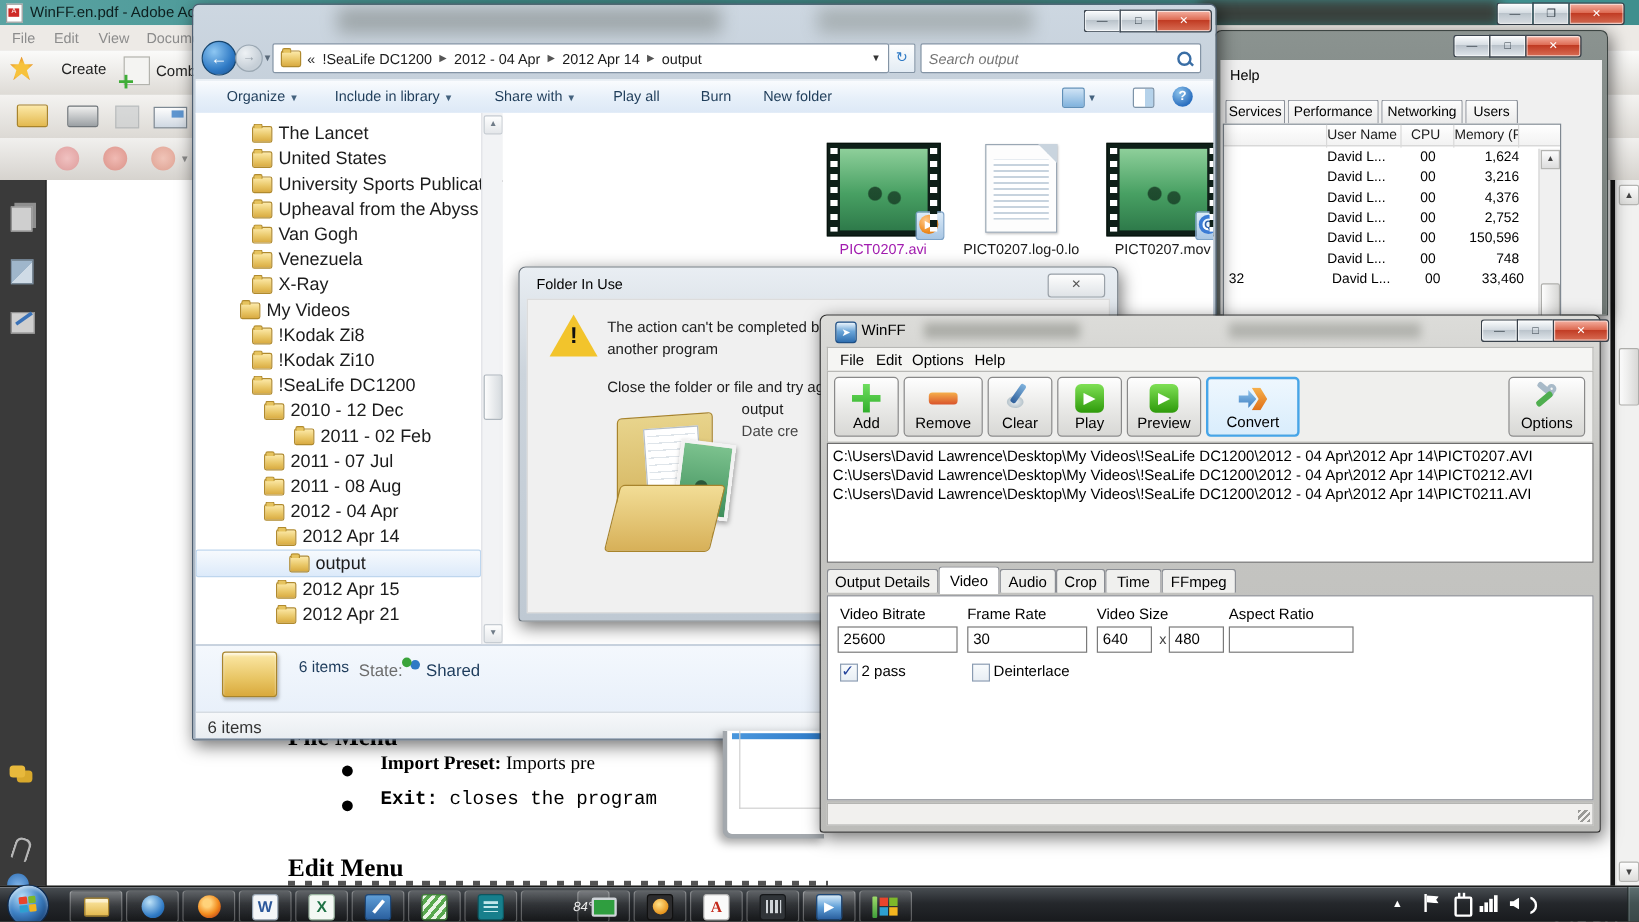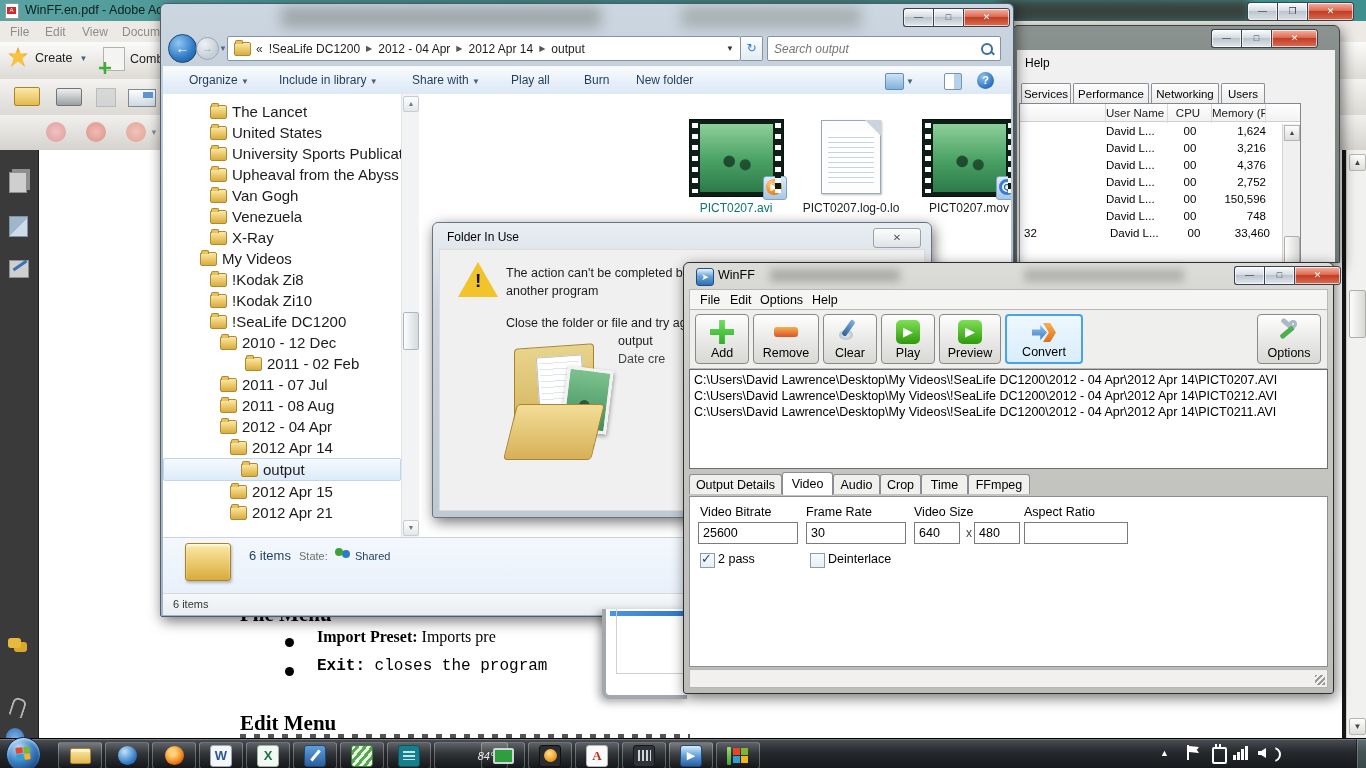--- a/index.html
+++ b/index.html
@@ -11,21 +11,21 @@
   .wbg{display:flex;}
   .wb{width:29px;height:17px;border:1px solid #39424c;border-right:none;
     background:linear-gradient(#fbfdfe,#d5dce2 45%,#b9c2ca 46%,#e2e8ed);
     box-shadow:inset 0 0 0 1px rgba(255,255,255,.65);
     display:flex;align-items:center;justify-content:center;
     font-size:9px;line-height:9px;color:#2f3a44;}
   .wb:first-child{border-radius:3px 0 0 3px;}
   .wb.close{width:45px;border-right:1px solid #39424c;border-radius:0 3px 3px 0;
     background:linear-gradient(#f5b3a4,#dd6a52 45%,#c03a22 46%,#d96e55);color:#fff;font-weight:bold;}
   
-  .t11{font-size:11px;} .t12{font-size:12px;} .t13{font-size:12.5px;}
+  .t11{font-size:14px;} .t12{font-size:12px;} .t13{font-size:12.5px;}
   .gray{color:#8c8c8c;}
   
   .fold{width:15px;height:12px;position:relative;flex:0 0 15px;
     background:linear-gradient(#fce9a8,#e8c564 60%,#d9ab42);border:1px solid #b08a2e;border-radius:2px;}
   .fold:before{content:"";position:absolute;left:0;top:-3px;width:6px;height:3px;
     background:#e6c35e;border:1px solid #b08a2e;border-bottom:none;border-radius:2px 2px 0 0;}
   
   .titem{position:relative;height:21px;display:flex;align-items:center;gap:5px;
     font-size:15px;color:#1c1c1c;white-space:nowrap;}
   .titem.sel{background:linear-gradient(#f7fafd,#dceafa);border:1px solid #bed6ee;border-radius:2px;}
@@ -117,21 +117,21 @@
     </div>
 
     <div class="abs" style="left:0;top:21px;width:1366px;height:21px;background:#edeae6;border-bottom:1px solid #cfccc8;">
       <span class="abs t12 gray" style="left:10px;top:4px;">File</span>
       <span class="abs t12 gray" style="left:45px;top:4px;">Edit</span>
       <span class="abs t12 gray" style="left:82px;top:4px;">View</span>
       <span class="abs t12 gray" style="left:122px;top:4px;">Documen</span>
     </div>
 
     <div class="abs" style="left:0;top:42px;width:1366px;height:37px;background:linear-gradient(#fbfbfa,#dedbd6);border-bottom:1px solid #c4c1bc;">
-      <div class="abs" style="left:8px;top:5px;display:flex;align-items:center;gap:7px;">
+      <div class="abs" style="left:8px;top:5px;display:flex;align-items:center;gap:23px;">
         <span style="width:20px;height:22px;background:radial-gradient(circle at 50% 55%,#f7c23c 0 40%,#e8952c 70%);clip-path:polygon(50% 0,63% 30%,98% 30%,72% 52%,85% 90%,50% 66%,15% 90%,28% 52%,2% 30%,37% 30%);display:inline-block;"></span>
         <span class="t13" style="color:#222;">Create</span>
         <span class="dd">▼</span>
       </div>
       <div class="abs" style="left:103px;top:5px;display:flex;align-items:center;gap:5px;">
         <span style="position:relative;width:20px;height:22px;background:#f4f4f2;border:1px solid #b3b3ad;display:inline-block;">
           <span style="position:absolute;left:-5px;bottom:-4px;width:12px;height:12px;background:#3fae37;clip-path:polygon(40% 0,60% 0,60% 40%,100% 40%,100% 60%,60% 60%,60% 100%,40% 100%,40% 60%,0 60%,0 40%,40% 40%);"></span>
         </span>
         <span class="t13" style="color:#222;">Comb</span>
       </div>
@@ -407,21 +407,21 @@
     </div>
     <div class="abs" style="left:258px;top:90px;width:592px;height:443px;background:#fff;overflow:hidden;">
 
       <div class="abs" style="left:262px;top:25px;width:110px;">
         <div class="film" style="left:8px;top:0;">
             <div class="pic"></div>
             <div class="badge">
               <i>▶</i>
             </div>
           </div>
-        <div class="abs t12" style="top:82px;left:0;width:110px;text-align:center;color:#0f766e;">PICT0207.avi</div>
+        <div class="abs t12" style="top:82px;left:0;width:110px;text-align:center;color:#a21caf;">PICT0207.avi</div>
       </div>
 
       <div class="abs" style="left:372px;top:25px;width:120px;">
         <div class="doc" style="left:30px;top:1px;"></div>
         <div class="abs t12" style="top:82px;left:0;width:120px;text-align:center;color:#1c1c1c;">PICT0207.log-0.lo</div>
       </div>
 
       <div class="abs" style="left:495px;top:25px;width:110px;">
         <div class="film" style="left:8px;top:0;">
             <div class="pic"></div>

